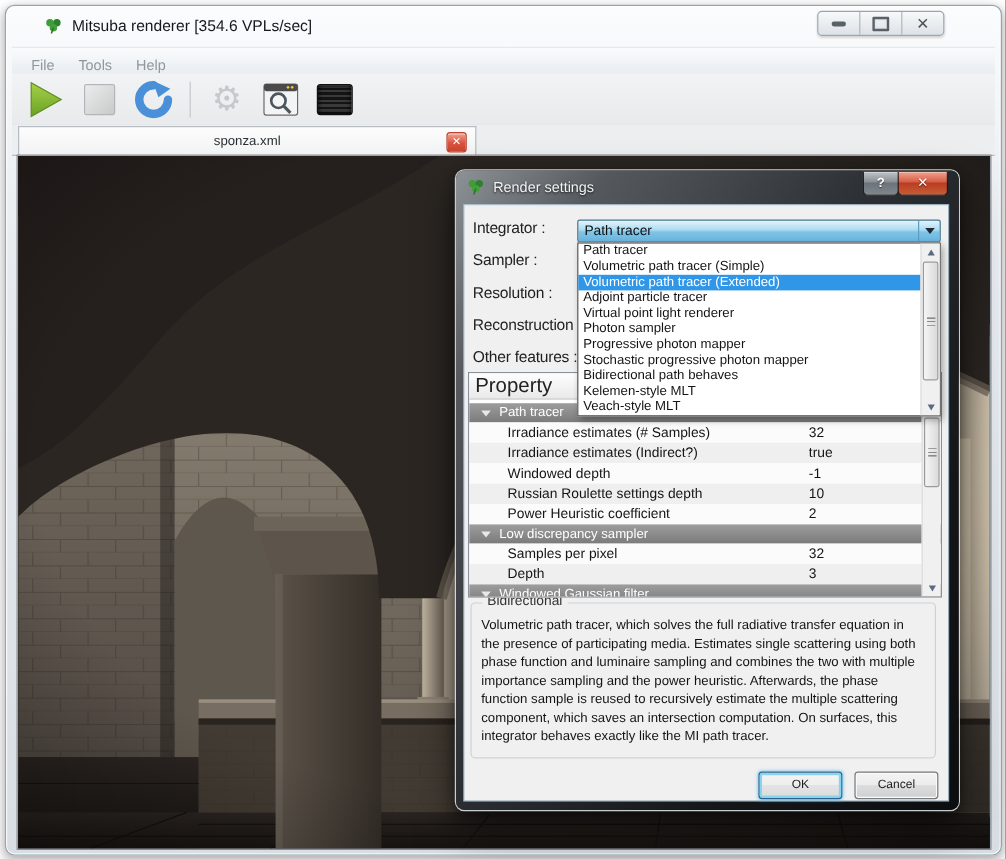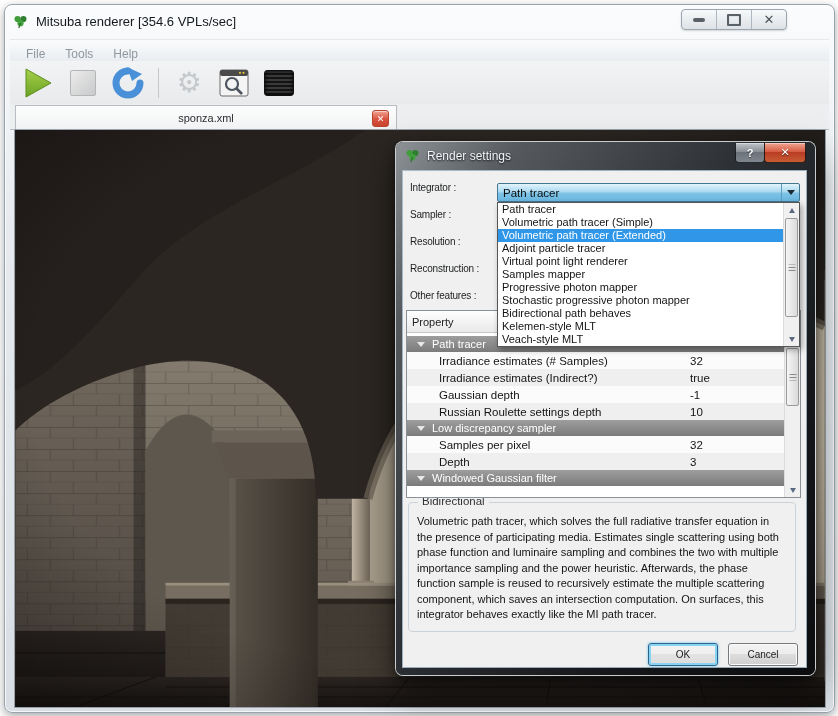--- a/index.html
+++ b/index.html
@@ -9,21 +9,21 @@
     font-family:"Liberation Sans","DejaVu Sans",sans-serif;
     -webkit-font-smoothing:antialiased;
   }
   
   .window{
     position:absolute;left:4px;top:4px;width:829px;height:707px;
     border-radius:8px;border:1px solid #97a3ae;
     background:linear-gradient(180deg,#fbfcfd 0%,#e7ebef 30%,#d8dee4 100%);
     box-shadow:0 3px 10px rgba(0,0,0,.35), inset 0 0 0 1px rgba(255,255,255,.75);
   }
-  .titlebar{position:absolute;left:0;top:0;right:0;height:33px;display:flex;align-items:center;padding-left:8px;gap:8px;}
+  .titlebar{position:absolute;left:0;top:0;right:0;height:33px;display:flex;align-items:center;padding-left:32px;gap:8px;}
   .title-text{font-size:13px;color:#15191d;}
   .win-buttons{position:absolute;top:4px;right:47px;display:flex;border:1px solid #9aa5b0;border-radius:4px;overflow:hidden;background:linear-gradient(#f7f9fa,#dde2e7);box-shadow:0 1px 2px rgba(0,0,0,.15);}
   .win-btn{width:34px;height:19px;display:flex;align-items:center;justify-content:center;border-right:1px solid #aeb7c0;}
   .win-btn:last-child{border-right:none;}
   .g-min{width:12px;height:4px;background:#5a6167;border-radius:2px;}
   .g-max{width:10px;height:8px;border:2px solid #5a6167;border-radius:1px;box-shadow:inset 0 0 0 1px #dde2e7;}
   .g-close{font-size:13px;font-weight:bold;color:#4e555b;line-height:1;}
   
   .clover{width:15px;height:15px;flex:0 0 auto;}
   
@@ -51,36 +51,36 @@
     display:flex;align-items:center;justify-content:center;font-size:11px;color:#2b2f33;}
   .tab-close{position:absolute;right:7px;top:4px;width:15px;height:15px;border-radius:3px;
     background:linear-gradient(#f2a492,#da5340 55%,#c9452f);
     border:1px solid #b8452f;color:#fff;font-size:9px;font-weight:bold;
     display:flex;align-items:center;justify-content:center;box-shadow:inset 0 1px 0 rgba(255,255,255,.5);}
   
   .viewport{position:absolute;left:9px;top:124px;width:810px;height:577px;background:#262220;
     border:1px solid #99a2aa;box-shadow:inset 0 1px 2px rgba(0,0,0,.4);overflow:hidden;}
   .viewport svg{display:block;}
   
-  .dialog{position:absolute;left:396px;top:142px;width:419px;height:533px;border-radius:7px;
+  .dialog{position:absolute;left:380px;top:142px;width:419px;height:533px;border-radius:7px;
     background:linear-gradient(125deg,#8d9297 0%,#55595e 16%,#2c2f33 45%,#141619 75%,#0c0d0f 100%);
     box-shadow:0 0 0 1px rgba(232,236,240,.85), 0 14px 34px rgba(0,0,0,.6), 0 4px 10px rgba(0,0,0,.45);
     z-index:50;}
   .dlg-titlebar{position:absolute;left:9px;top:6px;display:flex;align-items:center;gap:7px;}
   .dlg-title{color:#f2f4f6;font-size:12px;text-shadow:0 1px 2px rgba(0,0,0,.85);}
   .dlg-btn{position:absolute;top:1px;height:19px;border-radius:0 0 4px 4px;
     border:1px solid rgba(15,15,15,.85);border-top:none;
     display:flex;align-items:center;justify-content:center;color:#fff;font-size:11px;font-weight:bold;
     text-shadow:0 1px 1px rgba(0,0,0,.6);box-shadow:inset 0 1px 0 rgba(255,255,255,.4);}
   .dlg-help{right:50px;width:28px;background:linear-gradient(#c0c5ca,#83898f 50%,#6c7279 50%,#7f868d);}
   .dlg-close{right:9px;width:40px;background:linear-gradient(#efa693,#d4553a 50%,#b83d24 50%,#c85c33);}
   .dlg-content{position:absolute;left:7px;top:29px;width:403px;height:496px;background:#f0f0f0;
     box-shadow:0 0 0 1px rgba(175,198,214,.85);}
   
-  .fld{position:absolute;left:7px;font-size:10px;letter-spacing:-.2px;color:#1d1f21;white-space:nowrap;z-index:1;}
+  .fld{position:absolute;left:7px;font-size:13px;letter-spacing:-.2px;color:#1d1f21;white-space:nowrap;z-index:1;}
   
   .combo{position:absolute;left:94px;top:12px;width:303px;height:19px;box-sizing:border-box;
     border:1px solid #44768f;border-radius:2px;
     background:linear-gradient(#e3f4fb,#abdaf1 45%,#7ec3e6 55%,#6ab6e0);
     display:flex;align-items:center;padding-left:5px;font-size:11.5px;color:#0c0e10;z-index:20;}
   .combo-arrow{position:absolute;right:0;top:0;bottom:0;width:17px;display:flex;align-items:center;justify-content:center;border-left:1px solid #5e9cbd;}
   .tri-down{width:0;height:0;border-left:4px solid transparent;border-right:4px solid transparent;border-top:5px solid #1c2b33;}
   
   .dropdown{position:absolute;left:94px;top:31px;width:303px;height:145px;box-sizing:border-box;
     background:#fff;border:1px solid #565656;z-index:40;box-shadow:2px 3px 6px rgba(0,0,0,.35);}
@@ -92,21 +92,21 @@
   .sb-tri-up{width:0;height:0;border-left:3.5px solid transparent;border-right:3.5px solid transparent;border-bottom:5px solid #5b6a83;}
   .sb-tri-down{width:0;height:0;border-left:3.5px solid transparent;border-right:3.5px solid transparent;border-top:5px solid #5b6a83;}
   .sb-thumb{position:absolute;left:1px;right:1px;border:1px solid #9a9a9a;border-radius:2px;
     background:linear-gradient(90deg,#f5f5f5,#dadada);}
   .sb-thumb::after{content:"";position:absolute;left:50%;top:50%;width:7px;height:7px;transform:translate(-50%,-50%);
     background:repeating-linear-gradient(180deg,#8a8a8a 0 1px,transparent 1px 3px);}
   
   .ptable{position:absolute;left:3px;top:139px;width:395px;height:188px;box-sizing:border-box;
     border:1px solid #899097;background:#fff;overflow:hidden;z-index:10;}
   .pt-header{height:21px;border-bottom:1px solid #c6c6c6;background:linear-gradient(#fefefe,#e9e9e9);display:flex;}
-  .pt-hcell{width:88px;border-right:1px solid #c6c6c6;font-size:11px;color:#222;display:flex;align-items:center;padding-left:5px;text-align:right;}
+  .pt-hcell{width:88px;border-right:1px solid #c6c6c6;font-size:17px;color:#222;display:flex;align-items:center;padding-left:5px;text-align:right;}
   .pt-body{margin-top:3px;}
   .sect{height:16px;background:linear-gradient(#9d9d9d,#7b7b7b);color:#fff;font-size:11px;
     display:flex;align-items:center;padding-left:25px;position:relative;}
   .sect .tri{position:absolute;left:10px;top:6px;width:0;height:0;
     border-left:4px solid transparent;border-right:4px solid transparent;border-top:5px solid #e8e8e8;}
   .prow{height:17px;display:flex;align-items:center;font-size:11.5px;color:#141414;background:#fbfbfb;position:relative;}
   .prow.alt{background:#efefef;}
   .pname{padding-left:32px;}
   .pval{position:absolute;left:283px;}
   .pt-scroll{position:absolute;top:22px;right:0;bottom:0;width:15px;background:#f0f0f0;border-left:1px solid #dcdcdc;}
@@ -336,21 +336,21 @@
         </div>
     </div>
 
     <div class="dropdown">
       <div style="margin-right:15px;">
         <div class="dd-item">Path tracer</div>
         <div class="dd-item">Volumetric path tracer (Simple)</div>
         <div class="dd-item selected">Volumetric path tracer (Extended)</div>
         <div class="dd-item">Adjoint particle tracer</div>
         <div class="dd-item">Virtual point light renderer</div>
-        <div class="dd-item">Samples mapper</div>
+        <div class="dd-item">Photon sampler</div>
         <div class="dd-item">Progressive photon mapper</div>
         <div class="dd-item">Stochastic progressive photon mapper</div>
         <div class="dd-item">Bidirectional path behaves</div>
         <div class="dd-item">Kelemen-style MLT</div>
         <div class="dd-item">Veach-style MLT</div>
       </div>
       <div class="sb">
         <div class="sb-arrow sb-up">
             <span class="sb-tri-up"></span>
           </div>
@@ -372,27 +372,31 @@
           </div>
         <div class="prow">
             <span class="pname">Irradiance estimates (# Samples)</span>
             <span class="pval">32</span>
           </div>
         <div class="prow alt">
             <span class="pname">Irradiance estimates (Indirect?)</span>
             <span class="pval">true</span>
           </div>
         <div class="prow">
-            <span class="pname">Gaussian depth</span>
+            <span class="pname">Windowed depth</span>
             <span class="pval">-1</span>
           </div>
         <div class="prow alt">
             <span class="pname">Russian Roulette settings depth</span>
             <span class="pval">10</span>
           </div>
+        <div class="prow">
+            <span class="pname">Power Heuristic coefficient</span>
+            <span class="pval">2</span>
+          </div>
         <div class="sect">
             <span class="tri"></span>
             <span>Low discrepancy sampler</span>
           </div>
         <div class="prow">
             <span class="pname">Samples per pixel</span>
             <span class="pval">32</span>
           </div>
         <div class="prow alt">
             <span class="pname">Depth</span>

